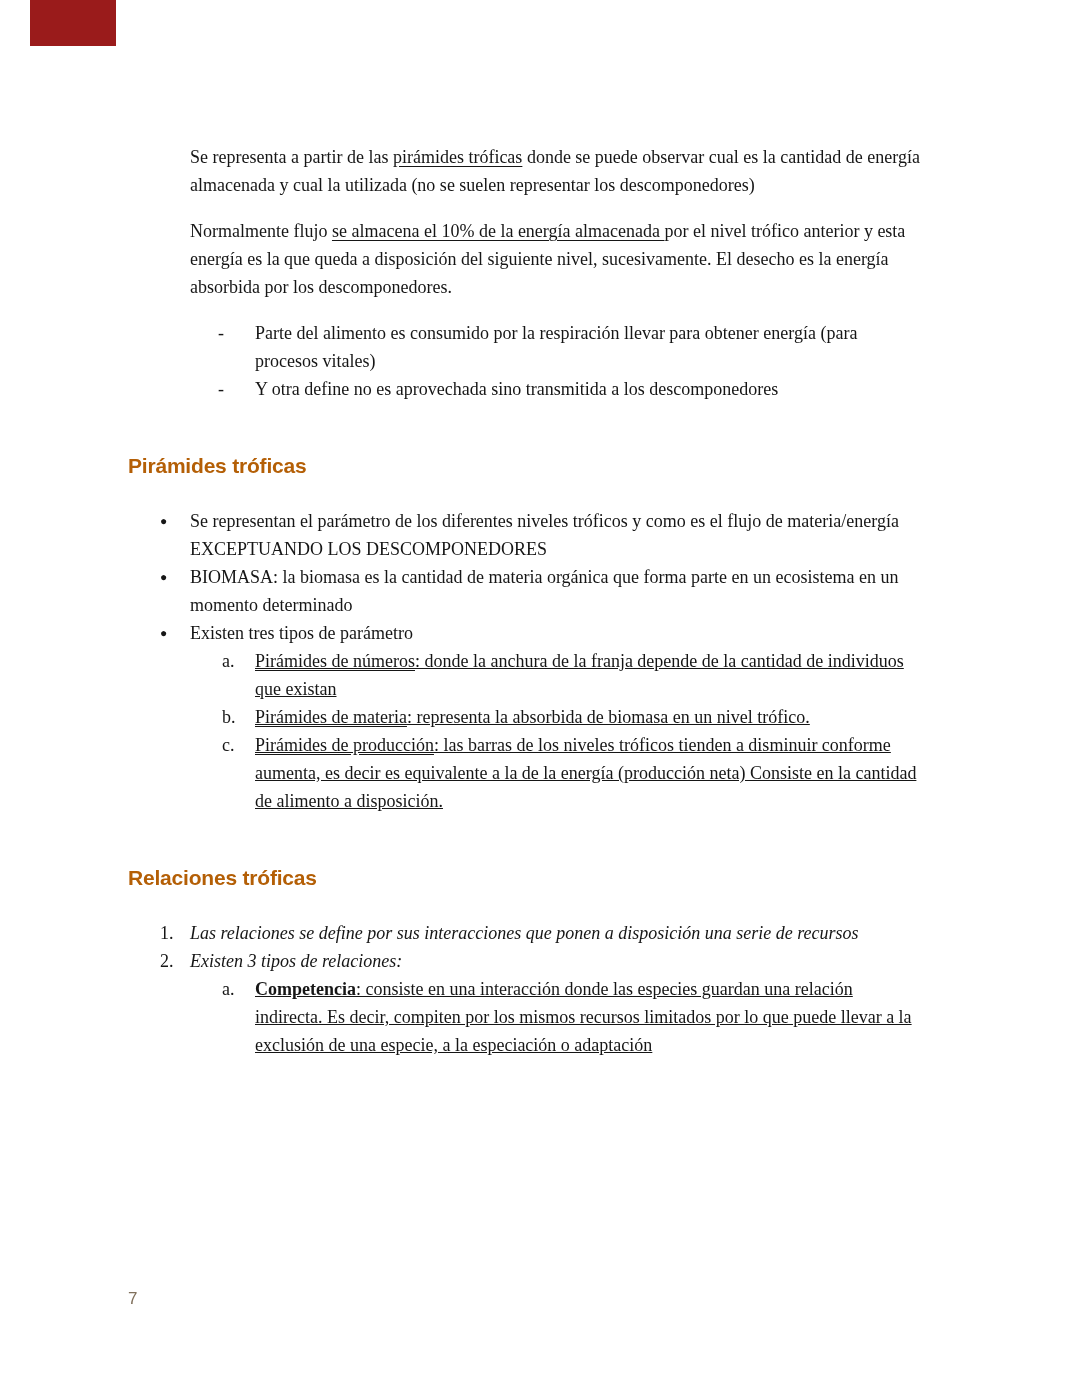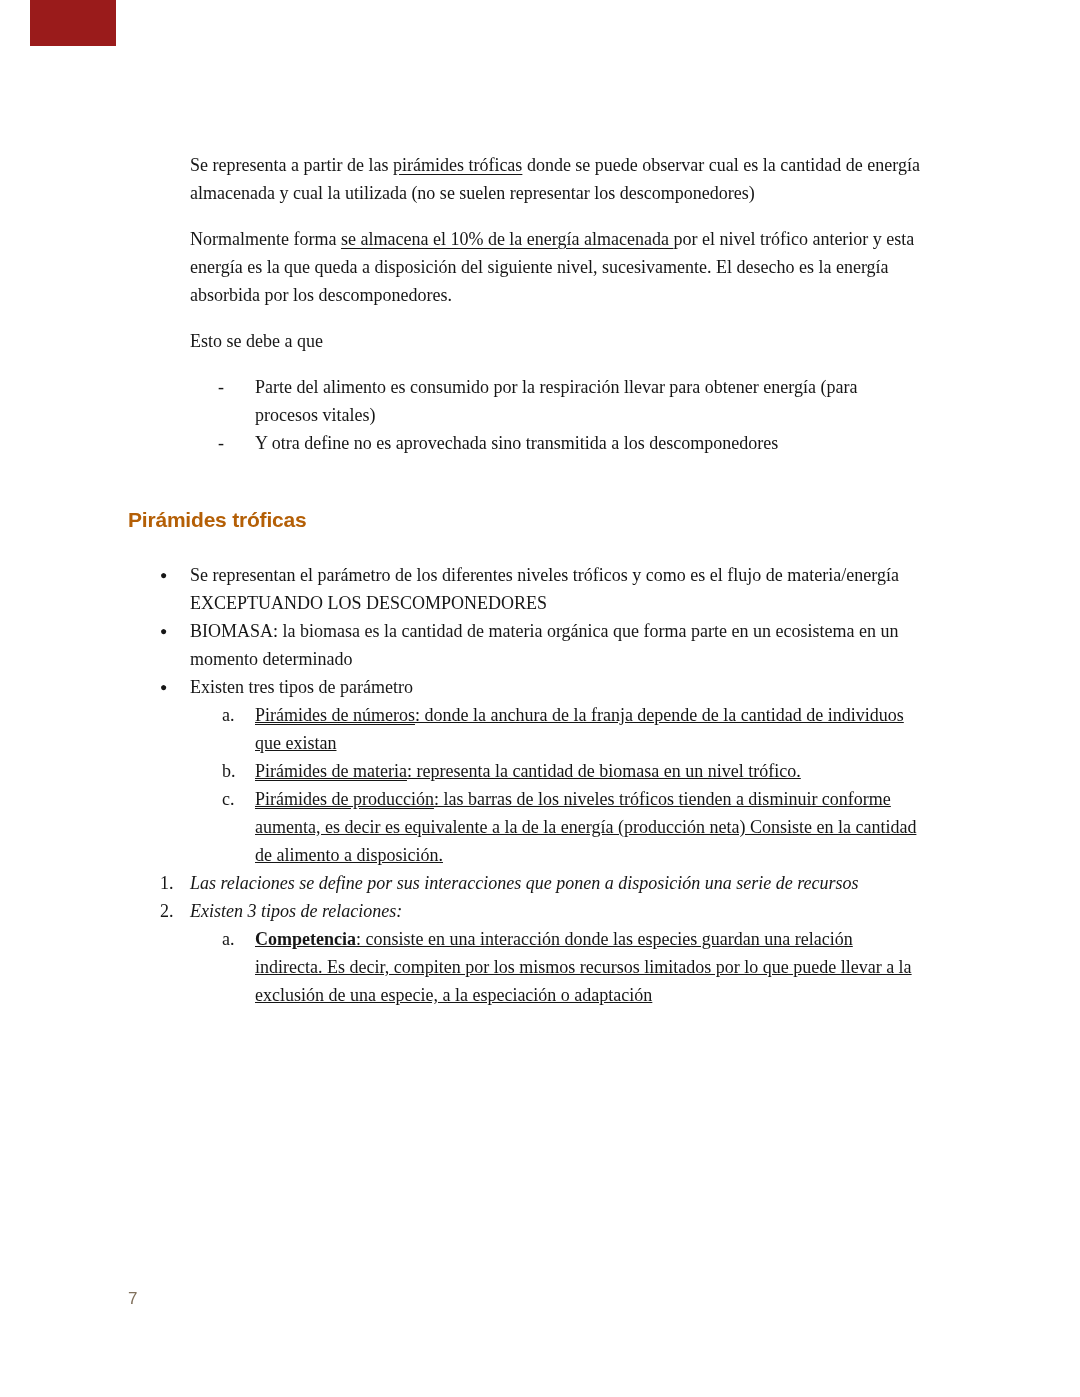--- a/index.html
+++ b/index.html
@@ -26,21 +26,20 @@
     top: 0;
     width: 86px;
     height: 46px;
     background: #9a1b1b;
   }
   .content {
     position: absolute;
     left: 128px;
     top: 143px;
     width: 832px;
-    margin-top: 8px;
   }
   .para {
     margin-left: 62px;
     width: 758px;
     margin-bottom: 18px;
   }
   .u { text-decoration: underline; text-underline-offset: 3px; }
   .b { font-weight: 700; }
 
   .dash-list { margin-left: 90px; width: 732px; margin-bottom: 0; }
@@ -91,23 +90,22 @@
 <body>
 
 <div class="page">
 
   <div class="corner-flag"></div>
 
   <main class="content">
 
     <p class="para"><span>Se representa a partir de las </span><span class="u">pirámides tróficas</span><span> donde se puede observar cual es la cantidad de energía almacenada y cual la utilizada (no se suelen representar los descomponedores)</span></p>
 
-    <p class="para"><span>Normalmente forma </span><span class="u">se almacena el 10% de la energía almacenada </span><span>por el nivel trófico anterior y esta energía es la que queda a disposición del siguiente nivel, sucesivamente. El desecho es la energía absorbida por los descomponedores.</span></p>
+    <p class="para"><span>Normalmente flujo </span><span class="u">se almacena el 10% de la energía almacenada </span><span>por el nivel trófico anterior y esta energía es la que queda a disposición del siguiente nivel, sucesivamente. El desecho es la energía absorbida por los descomponedores.</span></p>
 
-    <p class="para">Esto se debe a que</p>
 
     <div class="dash-list">
       <div class="dash-item">
         <span class="dash-marker">-</span>
         <span class="dash-text">Parte del alimento es consumido por la respiración llevar para obtener energía (para procesos vitales)</span>
       </div>
       <div class="dash-item">
         <span class="dash-marker">-</span>
         <span class="dash-text">Y otra define no es aprovechada sino transmitida a los descomponedores</span>
       </div>
@@ -129,29 +127,30 @@
         <span class="bullet-text">Existen tres tipos de parámetro</span>
       </div>
 
       <div class="letter-list">
         <div class="letter-item">
           <span class="letter-marker">a.</span>
           <span class="letter-text"><span class="u">Pirámides de números</span><span>: donde la anchura de la franja depende de la cantidad de individuos que existan</span></span>
         </div>
         <div class="letter-item">
           <span class="letter-marker">b.</span>
-          <span class="letter-text"><span class="u">Pirámides de materia</span><span>: representa la cantidad de biomasa en un nivel trófico.</span></span>
+          <span class="letter-text"><span class="u">Pirámides de materia</span><span>: representa la absorbida de biomasa en un nivel trófico.</span></span>
         </div>
         <div class="letter-item">
           <span class="letter-marker">c.</span>
           <span class="letter-text"><span class="u">Pirámides de producción</span><span>: las barras de los niveles tróficos tienden a disminuir conforme aumenta, es decir es equivalente a la de la energía (producción neta) Consiste en la cantidad de alimento a disposición.</span></span>
         </div>
       </div>
     </div>
 
+    <h2 class="heading">Relaciones tróficas</h2>
 
     <div class="number-list">
       <div class="number-item">
         <span class="number-marker">1.</span>
         <span class="number-text">Las relaciones se define por sus interacciones que ponen a disposición una serie de recursos</span>
       </div>
       <div class="number-item">
         <span class="number-marker">2.</span>
         <span class="number-text">Existen 3 tipos de relaciones:</span>
       </div>

